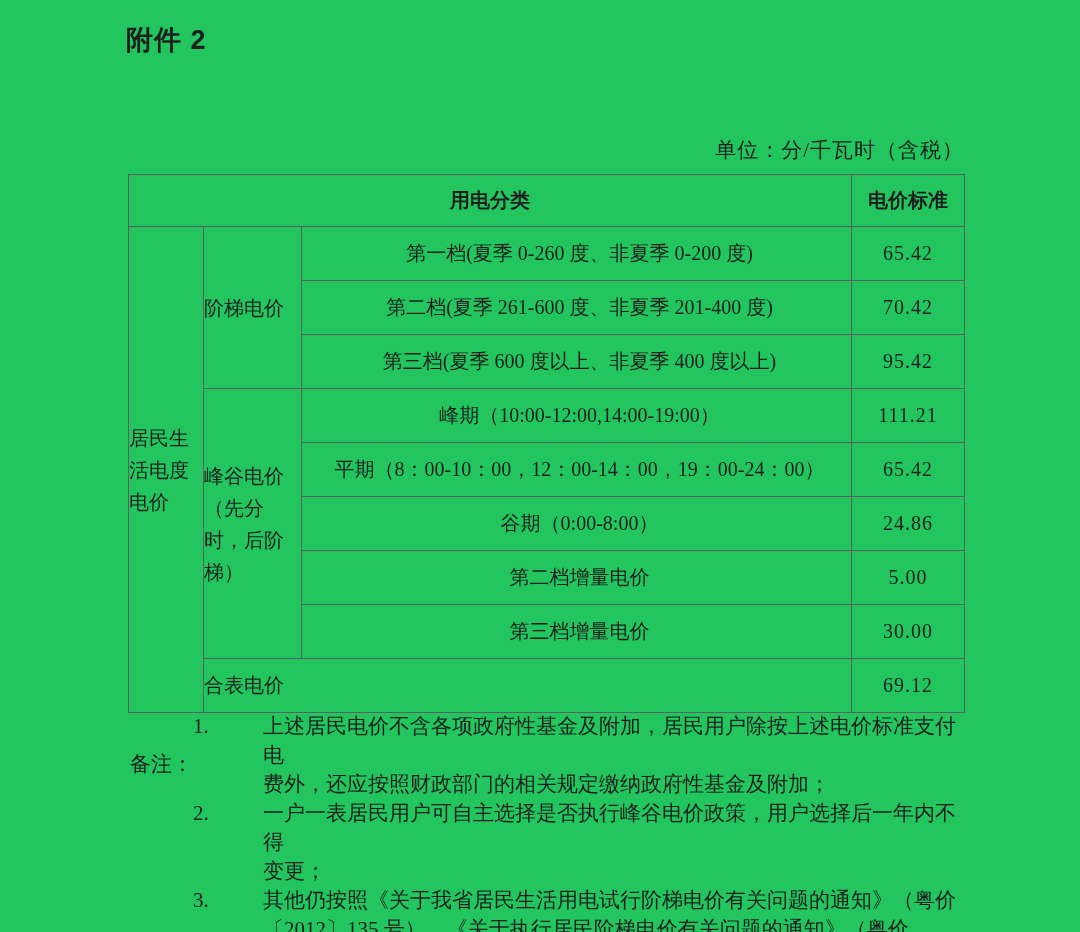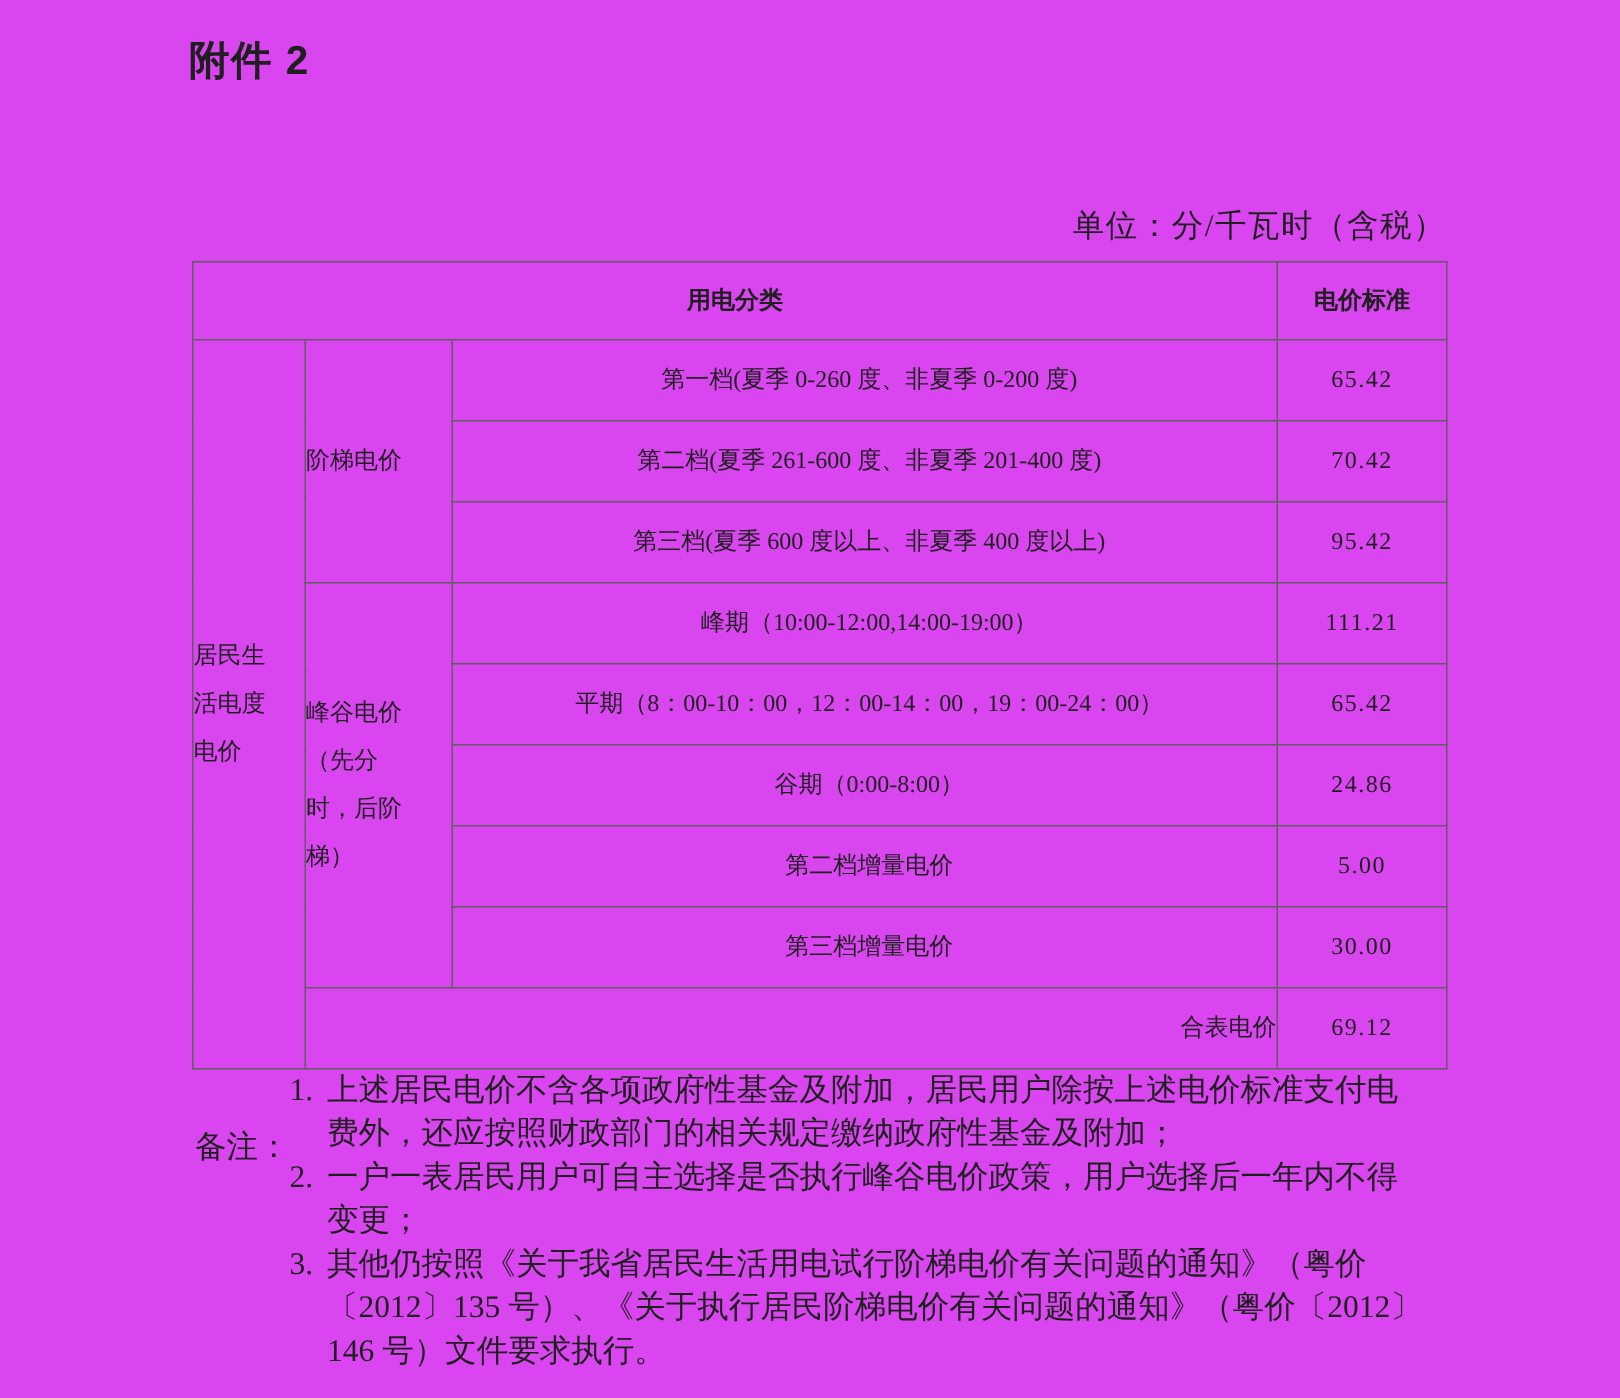--- a/index.html
+++ b/index.html
@@ -1,18 +1,18 @@
 <!DOCTYPE html>
 <html><head>
 <meta charset="utf-8">
 <style>
   * { margin:0; padding:0; box-sizing:border-box; }
   html,body { background:#e9e9e9; }
   .page {
-    position:relative; width:1080px; height:932px; background:#d946ef;
+    position:relative; width:1080px; height:932px; background:#22c55e;
     font-family:"Liberation Serif","DejaVu Serif",serif; color:#1f1f1f;
     overflow:hidden; margin:0 auto;
   }
   .attachment {
     position:absolute; left:126px; top:22px;
     font-family:"Liberation Sans","DejaVu Sans",sans-serif;
     font-size:27px; font-weight:bold; letter-spacing:1px;
   }
   .title {
     position:absolute; left:0; right:0; top:71px; text-align:center;
@@ -24,38 +24,38 @@
   table.price-table {
     position:absolute; left:128px; top:174px; width:836px;
     border-collapse:collapse; table-layout:fixed;
   }
   .price-table col.c1 { width:75px; }
   .price-table col.c2 { width:98px; }
   .price-table col.c3 { width:550px; }
   .price-table col.c4 { width:113px; }
   .price-table th, .price-table td {
     border:1px solid #5f5f5f; vertical-align:middle;
-    font-size:16px; line-height:1.35; overflow:hidden;
+    font-size:20px; line-height:1.35; overflow:hidden;
   }
   .price-table tr { height:54px; }
   .price-table tr.header-row { height:52px; }
   .price-table th { font-weight:bold; text-align:center; }
   td.group-cell { white-space:pre-line; line-height:32px; }
   td.row-label { text-align:center; padding-left:6px; }
   td.row-price { text-align:center; letter-spacing:1px; }
-  td.combined-label { text-align:right;margin-top:28px; }
+  td.combined-label { text-align:left;margin-top:28px; }
   .notes {
     position:absolute; left:130px; top:712px; width:838px;
     font-size:21px; line-height:29px; display:flex;
   }
   .notes-label { flex:none; width:63px;margin-top:38px; }
   .notes-body { flex:1; }
   .note-item { display:flex; }
   .note-num { flex:none; width:25px; }
-  .note-text { flex:1; white-space:pre-line; }
+  .note-text { flex:1; white-space:pre-line;margin-left:45px; }
 </style>
 </head>
 <body>
 
 <div class="page">
 
   <div class="attachment">附件 2</div>
 
 
   <div class="unit-note">单位：分/千瓦时（含税）</div>

